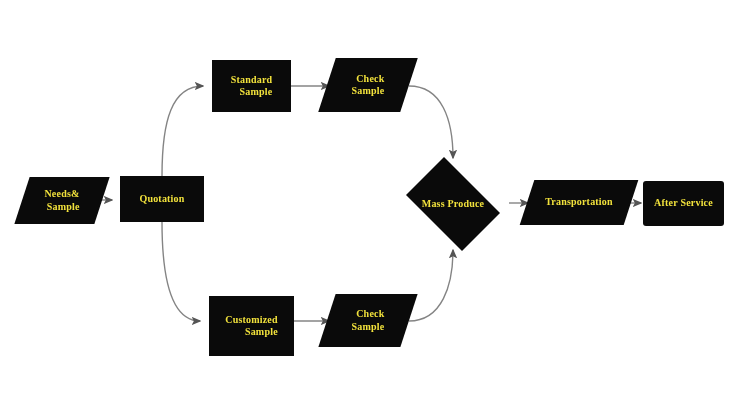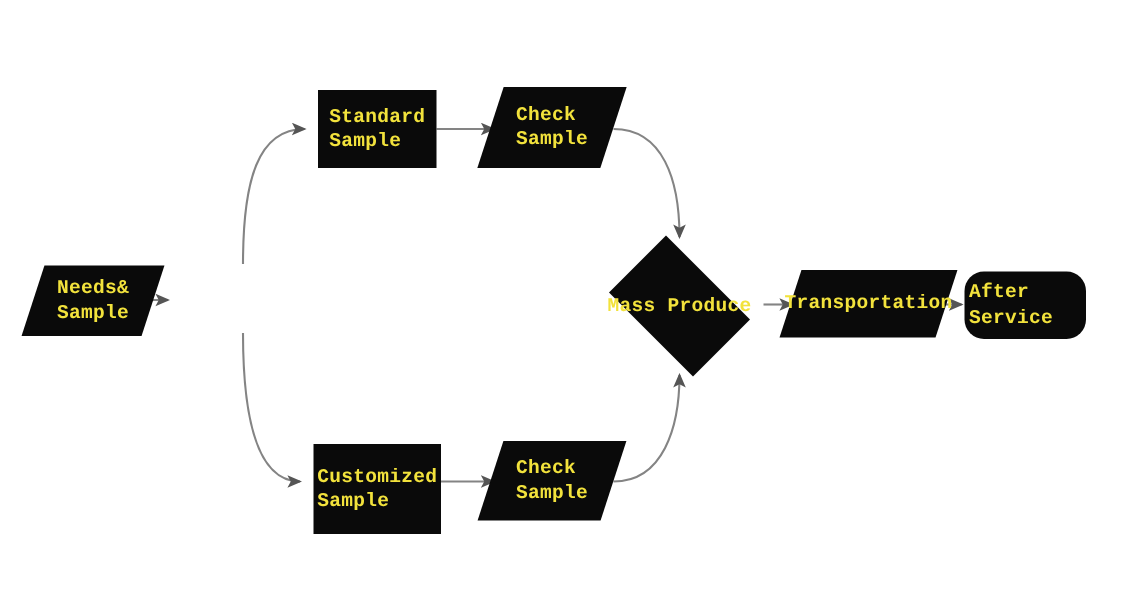--- a/index.html
+++ b/index.html
@@ -26,25 +26,25 @@
     top: 0;
     width: 750px;
     height: 401px;
   }
   .node {
     position: absolute;
     box-sizing: border-box;
     display: flex;
     align-items: center;
     justify-content: center;
-    text-align: left;
+    text-align: right;
     color: #f2e23c;
-    font-family: Liberation Mono, monospace;
+    font-family: Liberation Serif, serif;
     font-weight: bold;
-    font-size: 13px;
+    font-size: 10px;
     line-height: 1.25;
     letter-spacing: 0.2px;
     z-index: 3;
   }
   .node .node-label {
     position: relative;
     z-index: 4;
     white-space: pre-line;
     padding: 0 3px;
   }
@@ -78,21 +78,21 @@
     top: 0;
     right: 0;
     bottom: 0;
     background: #0a0a0a;
     transform: rotate(45deg) scale(0.707);
     z-index: 1;
   }
   
   .shape-rounded {
     background: #0a0a0a;
-    border-radius: 13px;
+    border-radius: 3px;
   }
 </style>
 </head>
 <body>
 
 <div id="flow-canvas">
 
   <svg id="edge-layer" viewBox="0 0 750 401" width="750" height="401" xmlns="http://www.w3.org/2000/svg">
     <defs>
       <marker id="arrowhead" markerWidth="7" markerHeight="7" refX="6" refY="3" orient="auto" markerUnits="strokeWidth">
@@ -120,20 +120,23 @@
 
       <path d="M 626 203 L 641 203" marker-end="url(#arrowhead)"></path>
     </g>
   </svg>
 
   <div class="node shape-parallelogram" style="left:22px; top:177px; width:80px; height:47px;">
     <span class="node-label">Needs&amp;
 Sample</span>
   </div>
 
+  <div class="node shape-rect" style="left:120px; top:176px; width:84px; height:46px;">
+    <span class="node-label">Quotation</span>
+  </div>
 
   <div class="node shape-rect" style="left:212px; top:60px; width:79px; height:52px;">
     <span class="node-label">Standard
 Sample</span>
   </div>
 
   <div class="node shape-parallelogram" style="left:327px; top:58px; width:82px; height:54px;">
     <span class="node-label">Check
 Sample</span>
   </div>

